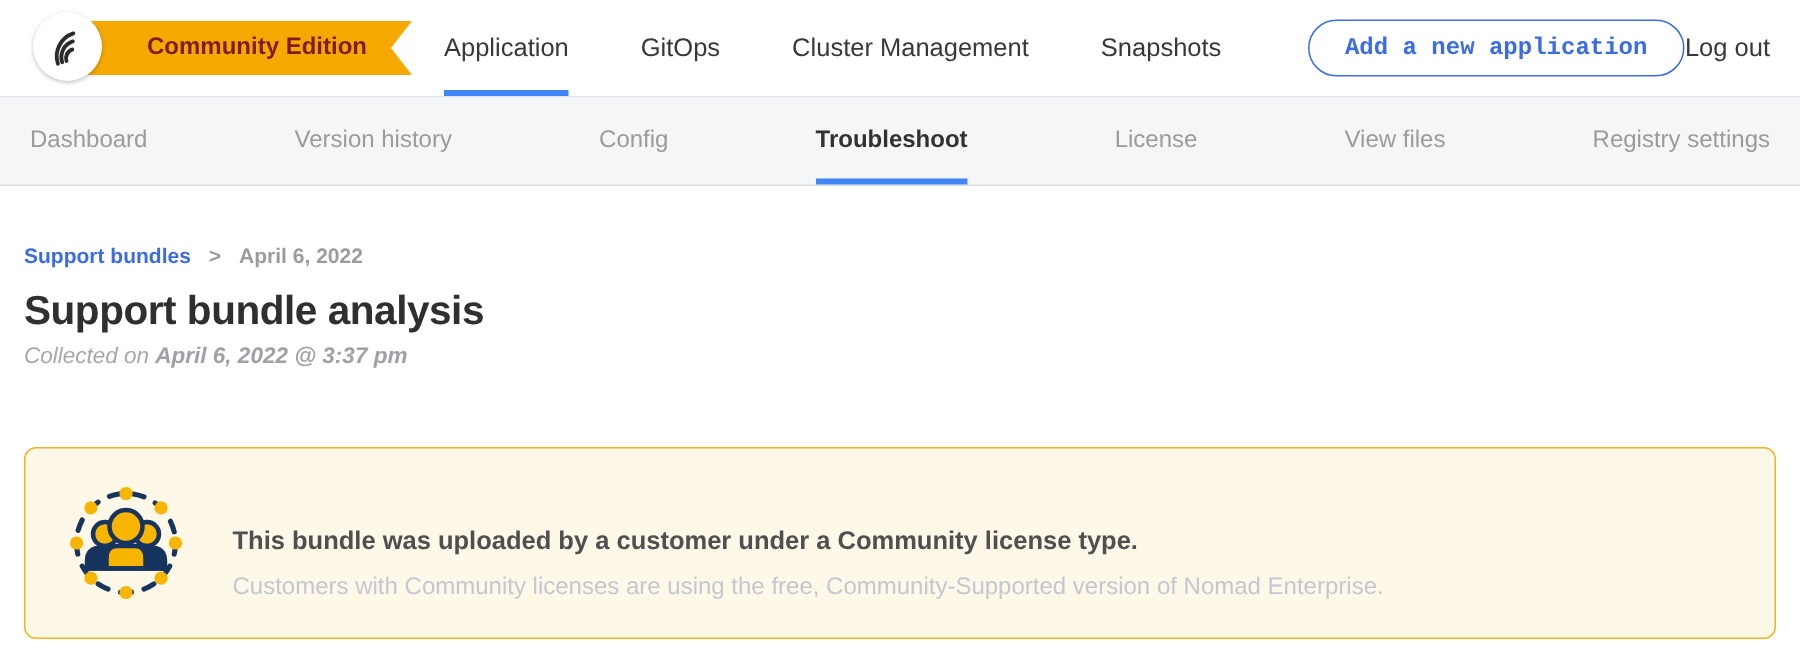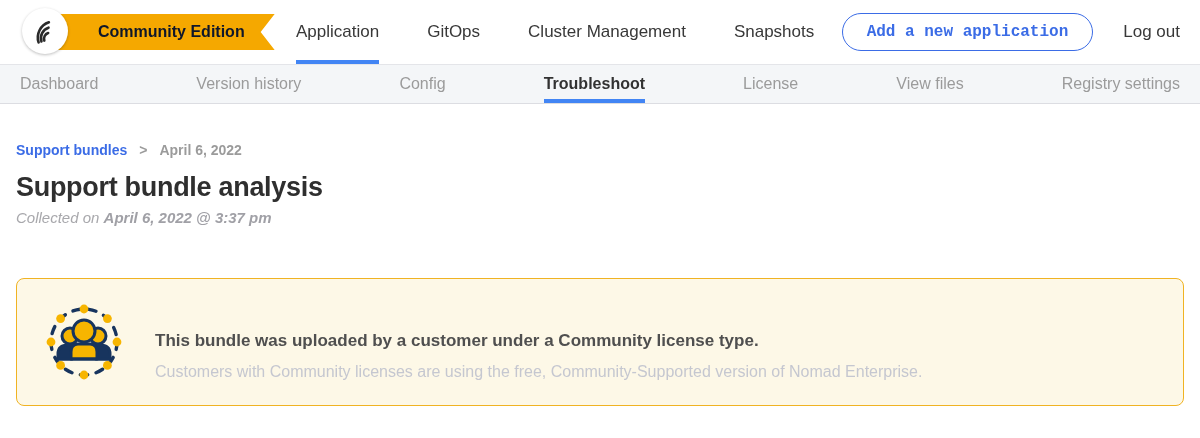--- a/index.html
+++ b/index.html
@@ -3,38 +3,38 @@
 <meta charset="utf-8">
 <style>
   * { margin:0; padding:0; box-sizing:border-box; }
   html,body { width:1200px; height:438px; background:#ffffff; overflow:hidden;
     font-family:"Liberation Sans","DejaVu Sans",sans-serif; }
 
   
   .header { height:64px; background:#fff; display:flex; align-items:stretch; padding:0 20px; }
   .brand { position:relative; width:236px; flex:0 0 auto; }
   .badge { position:absolute; left:26px; top:14px; height:36px; display:flex; align-items:center;
-    background:#F5A800; color:#0f172a; font-weight:bold; font-size:16px;
+    background:#F5A800; color:#7f1d1d; font-weight:bold; font-size:16px;
     padding:0 30px 0 52px; white-space:nowrap;
     clip-path:polygon(0 0,100% 0,calc(100% - 14px) 50%,100% 100%,0 100%); }
   .logo-circle { position:absolute; left:2px; top:8px; width:46px; height:46px; background:#fff;
     border-radius:50%; box-shadow:0 1px 3px rgba(0,0,0,.25); z-index:2;
     display:flex; align-items:center; justify-content:center; }
   .topnav { display:flex; gap:48px; margin-left:40px; }
   .topnav-item { display:flex; align-items:center; font-size:17px; color:#383838; cursor:pointer;
     border-bottom:4px solid transparent; padding-top:4px; }
   .topnav-item.active { border-bottom-color:#4285F4; }
   .header-spacer { flex:1; }
   .add-app-btn { align-self:center; background:#fff; border:1.5px solid #3B6CE6; color:#3B6CE6;
     font-weight:bold; font-size:16px; padding:9px 24px; border-radius:22px; cursor:pointer;
     font-family:Liberation Mono, monospace; }
-  .logout { align-self:center; margin-left:30px; font-size:17px; color:#383838; cursor:pointer; }
+  .logout { align-self:center; font-size:17px; color:#383838; cursor:pointer; }
 
   
-  .subnav { height:40px; background:#F4F6F8; border-top:1px solid #E4E5E9; border-bottom:1px solid #DCDDE2;
+  .subnav { height:60px; background:#F4F6F8; border-top:1px solid #E4E5E9; border-bottom:1px solid #DCDDE2;
     display:flex; justify-content:space-between; padding:0 20px; }
   .subnav-item { display:flex; align-items:center; font-size:16px; color:#9B9B9B; cursor:pointer;
     border-bottom:4px solid transparent; padding-top:4px; }
   .subnav-item.active { color:#323232; font-weight:bold; border-bottom-color:#4285F4; }
 
   
   .content { padding:0 16px; }
   .breadcrumb { margin-top:38px; display:flex; align-items:center; gap:12px; font-size:14px; font-weight:bold; }
   .breadcrumb a { color:#3B6CE6; text-decoration:none; cursor:pointer; }
   .crumb-sep, .crumb-current { color:#9B9B9B; }

